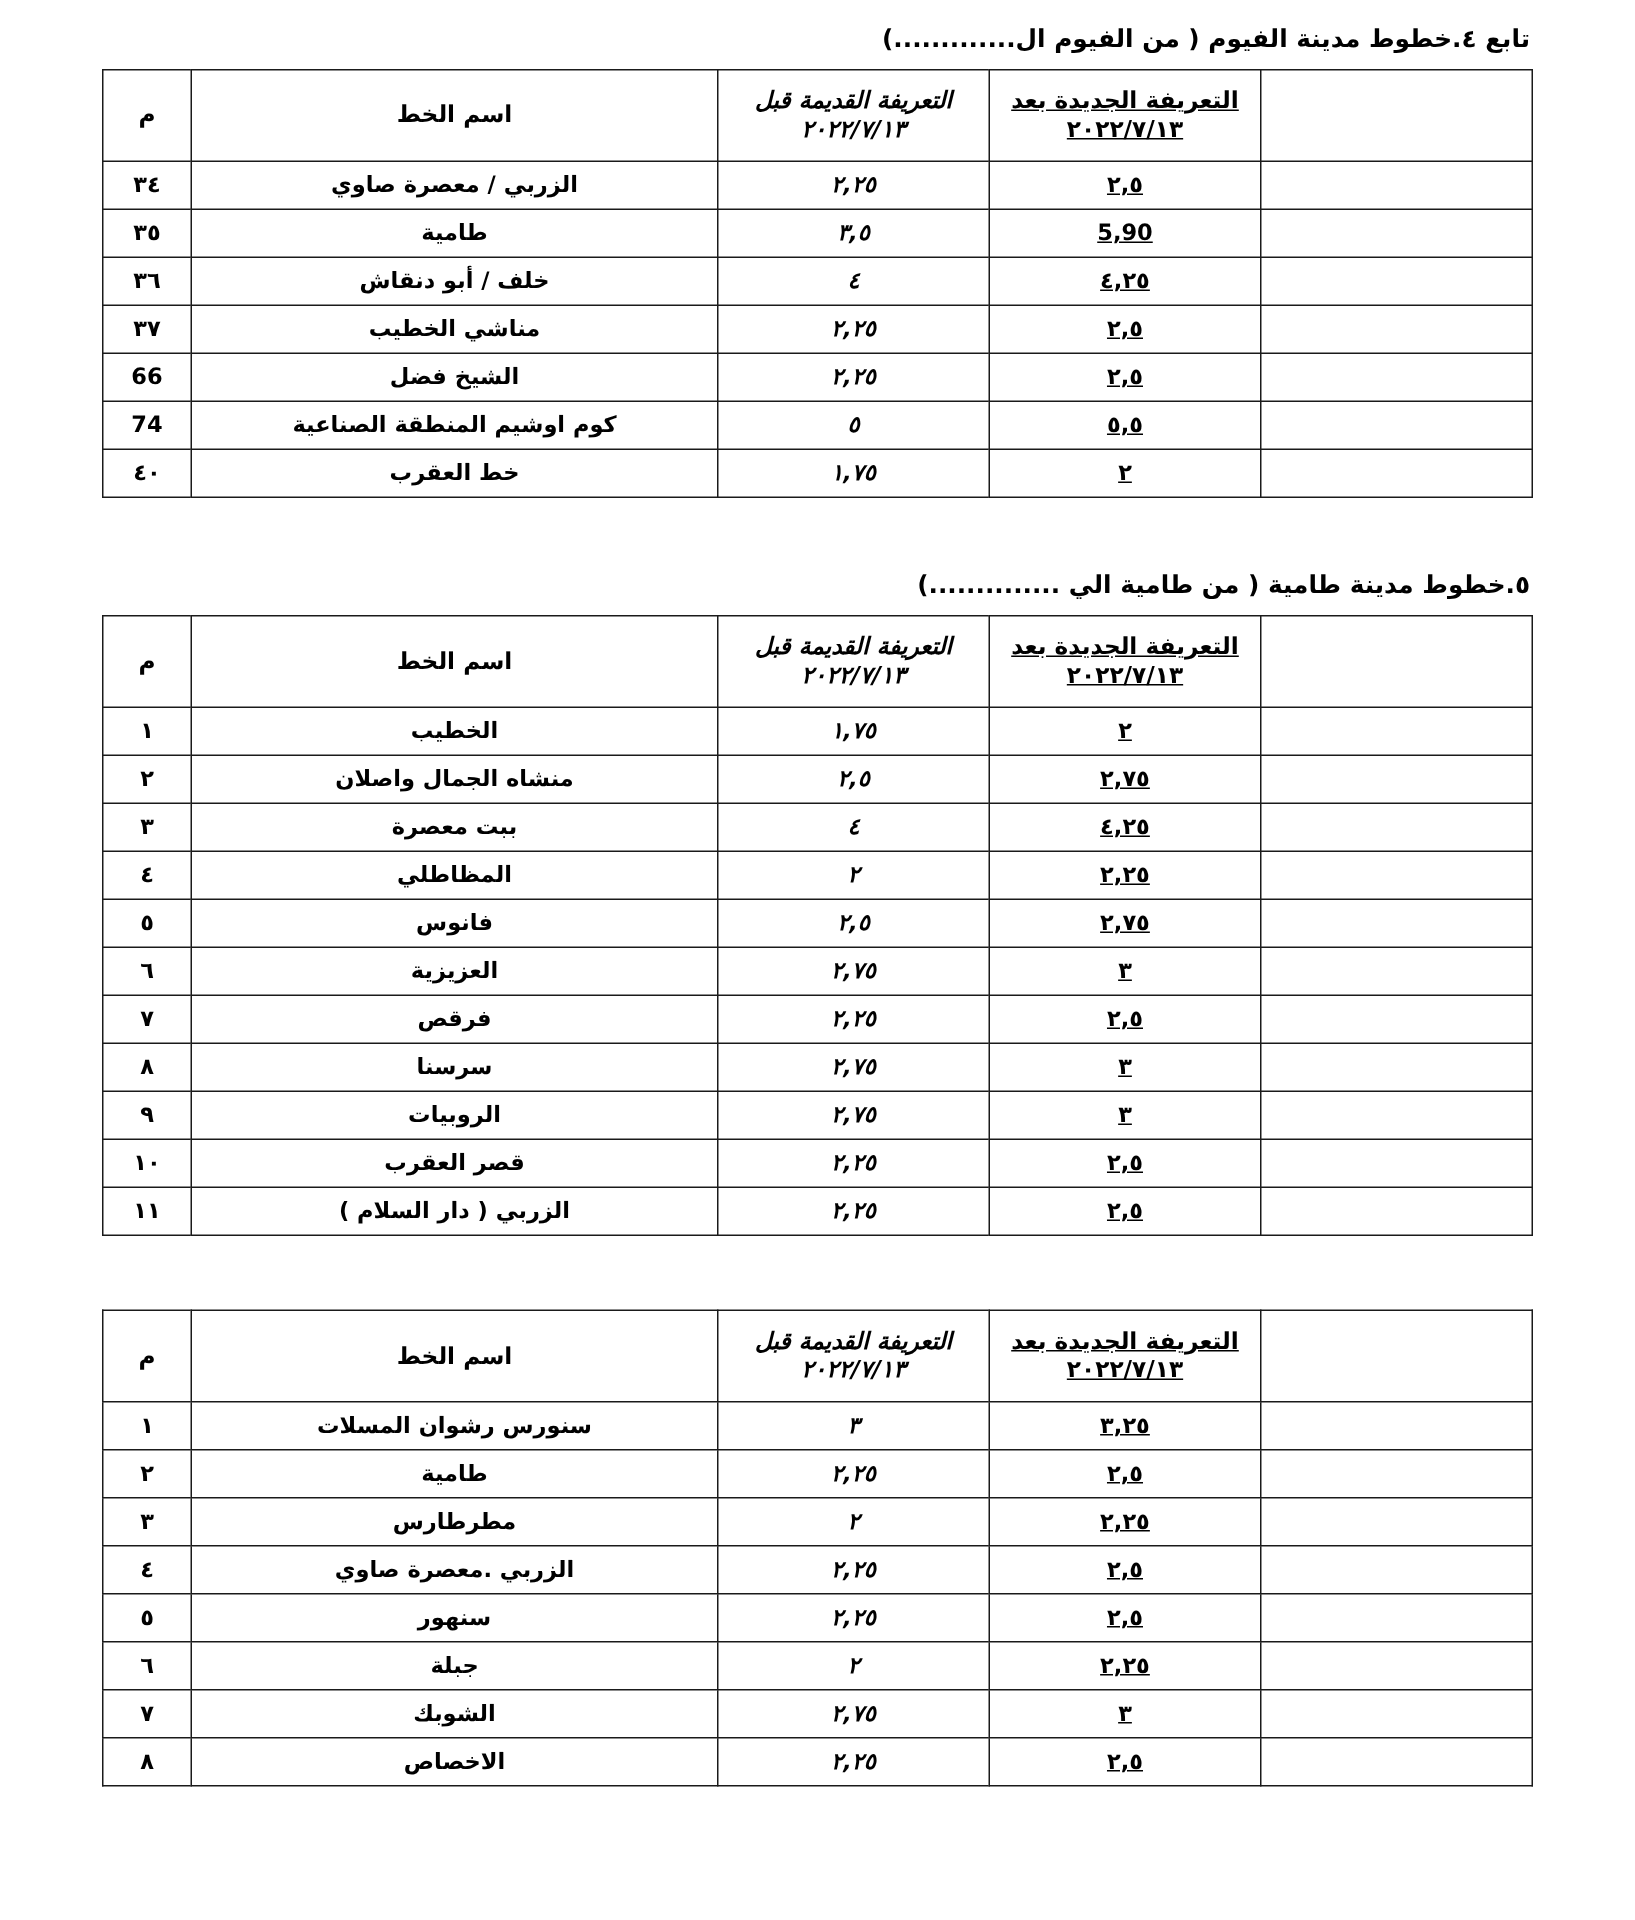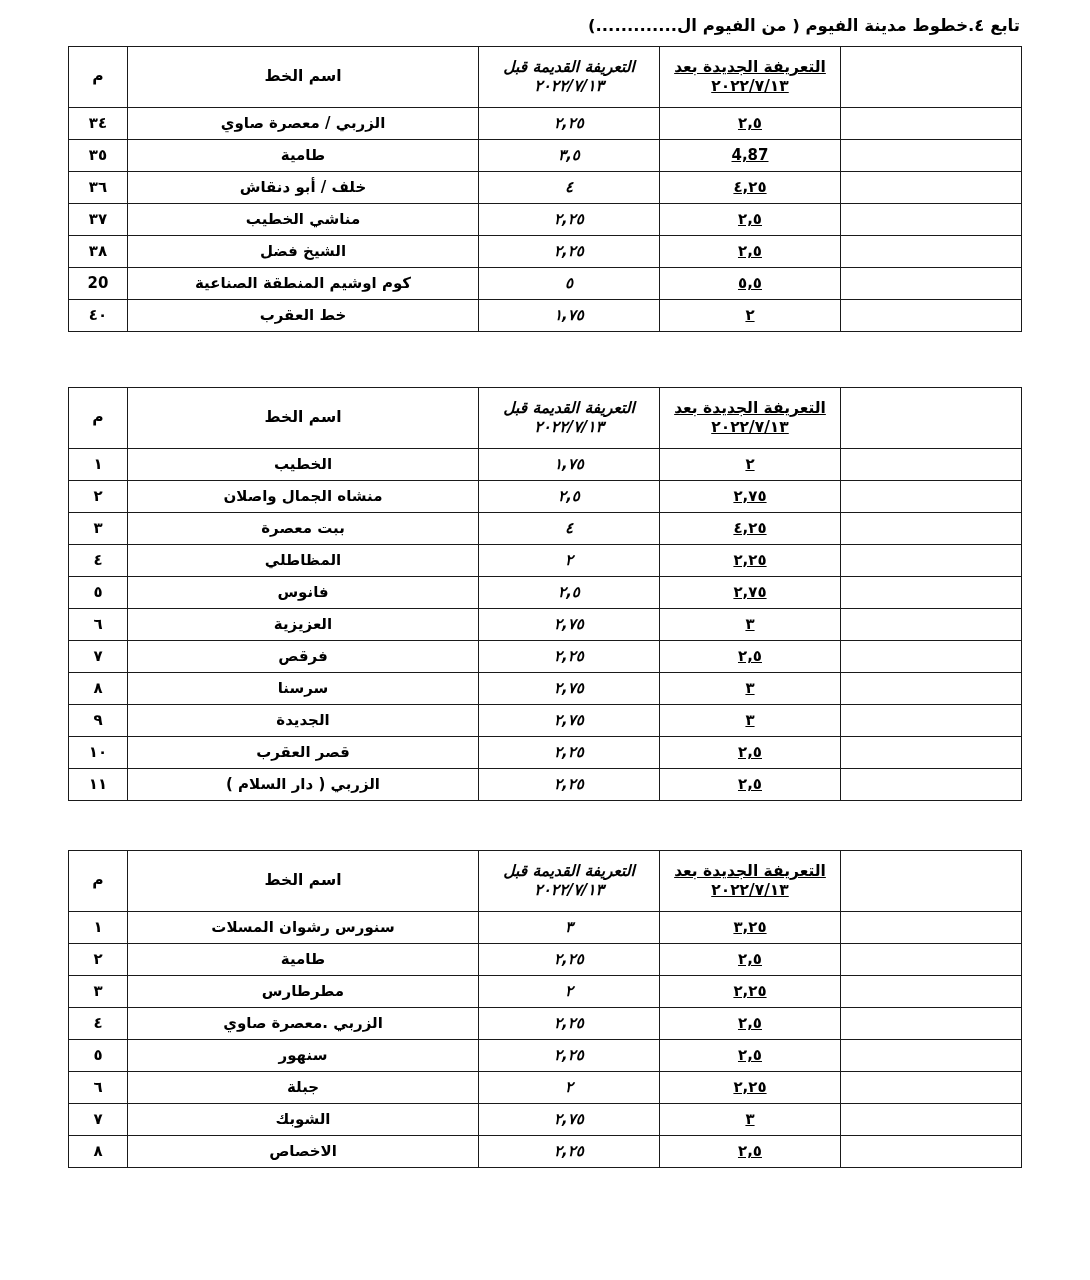--- a/index.html
+++ b/index.html
@@ -94,21 +94,21 @@
       <tbody>
         <tr>
           <td class="col-blank"></td>
           <td class="col-new">٢,٥</td>
           <td class="col-old">٢,٢٥</td>
           <td class="col-name">الزربي / معصرة صاوي</td>
           <td class="col-num">٣٤</td>
         </tr>
         <tr>
           <td class="col-blank"></td>
-          <td class="col-new">4,87</td>
+          <td class="col-new">5,90</td>
           <td class="col-old">٣,٥</td>
           <td class="col-name">طامية</td>
           <td class="col-num">٣٥</td>
         </tr>
         <tr>
           <td class="col-blank"></td>
           <td class="col-new">٤,٢٥</td>
           <td class="col-old">٤</td>
           <td class="col-name">خلف / أبو دنقاش</td>
           <td class="col-num">٣٦</td>
@@ -118,43 +118,44 @@
           <td class="col-new">٢,٥</td>
           <td class="col-old">٢,٢٥</td>
           <td class="col-name">مناشي الخطيب</td>
           <td class="col-num">٣٧</td>
         </tr>
         <tr>
           <td class="col-blank"></td>
           <td class="col-new">٢,٥</td>
           <td class="col-old">٢,٢٥</td>
           <td class="col-name">الشيخ فضل</td>
-          <td class="col-num">٣٨</td>
+          <td class="col-num">66</td>
         </tr>
         <tr>
           <td class="col-blank"></td>
           <td class="col-new">٥,٥</td>
           <td class="col-old">٥</td>
           <td class="col-name">كوم اوشيم المنطقة الصناعية</td>
-          <td class="col-num">20</td>
+          <td class="col-num">74</td>
         </tr>
         <tr>
           <td class="col-blank"></td>
           <td class="col-new">٢</td>
           <td class="col-old">١,٧٥</td>
           <td class="col-name">خط العقرب</td>
           <td class="col-num">٤٠</td>
         </tr>
       </tbody>
     </table>
   </div>
 
   <div class="gap-1"></div>
 
   <div class="section">
+    <div class="section-title">٥.خطوط مدينة طامية ( من طامية الي ..............)</div>
     <table class="fare">
       <thead>
         <tr>
           <th class="col-blank"></th>
           <th class="col-new hdr-two-line">
             <span>التعريفة الجديدة بعد</span>
             <span>٢٠٢٢/٧/١٣</span>
           </th>
           <th class="col-old hdr-two-line">
             <span>التعريفة القديمة قبل</span>
@@ -218,21 +219,21 @@
           <td class="col-blank"></td>
           <td class="col-new">٣</td>
           <td class="col-old">٢,٧٥</td>
           <td class="col-name">سرسنا</td>
           <td class="col-num">٨</td>
         </tr>
         <tr>
           <td class="col-blank"></td>
           <td class="col-new">٣</td>
           <td class="col-old">٢,٧٥</td>
-          <td class="col-name">الجديدة</td>
+          <td class="col-name">الروبيات</td>
           <td class="col-num">٩</td>
         </tr>
         <tr>
           <td class="col-blank"></td>
           <td class="col-new">٢,٥</td>
           <td class="col-old">٢,٢٥</td>
           <td class="col-name">قصر العقرب</td>
           <td class="col-num">١٠</td>
         </tr>
         <tr>

